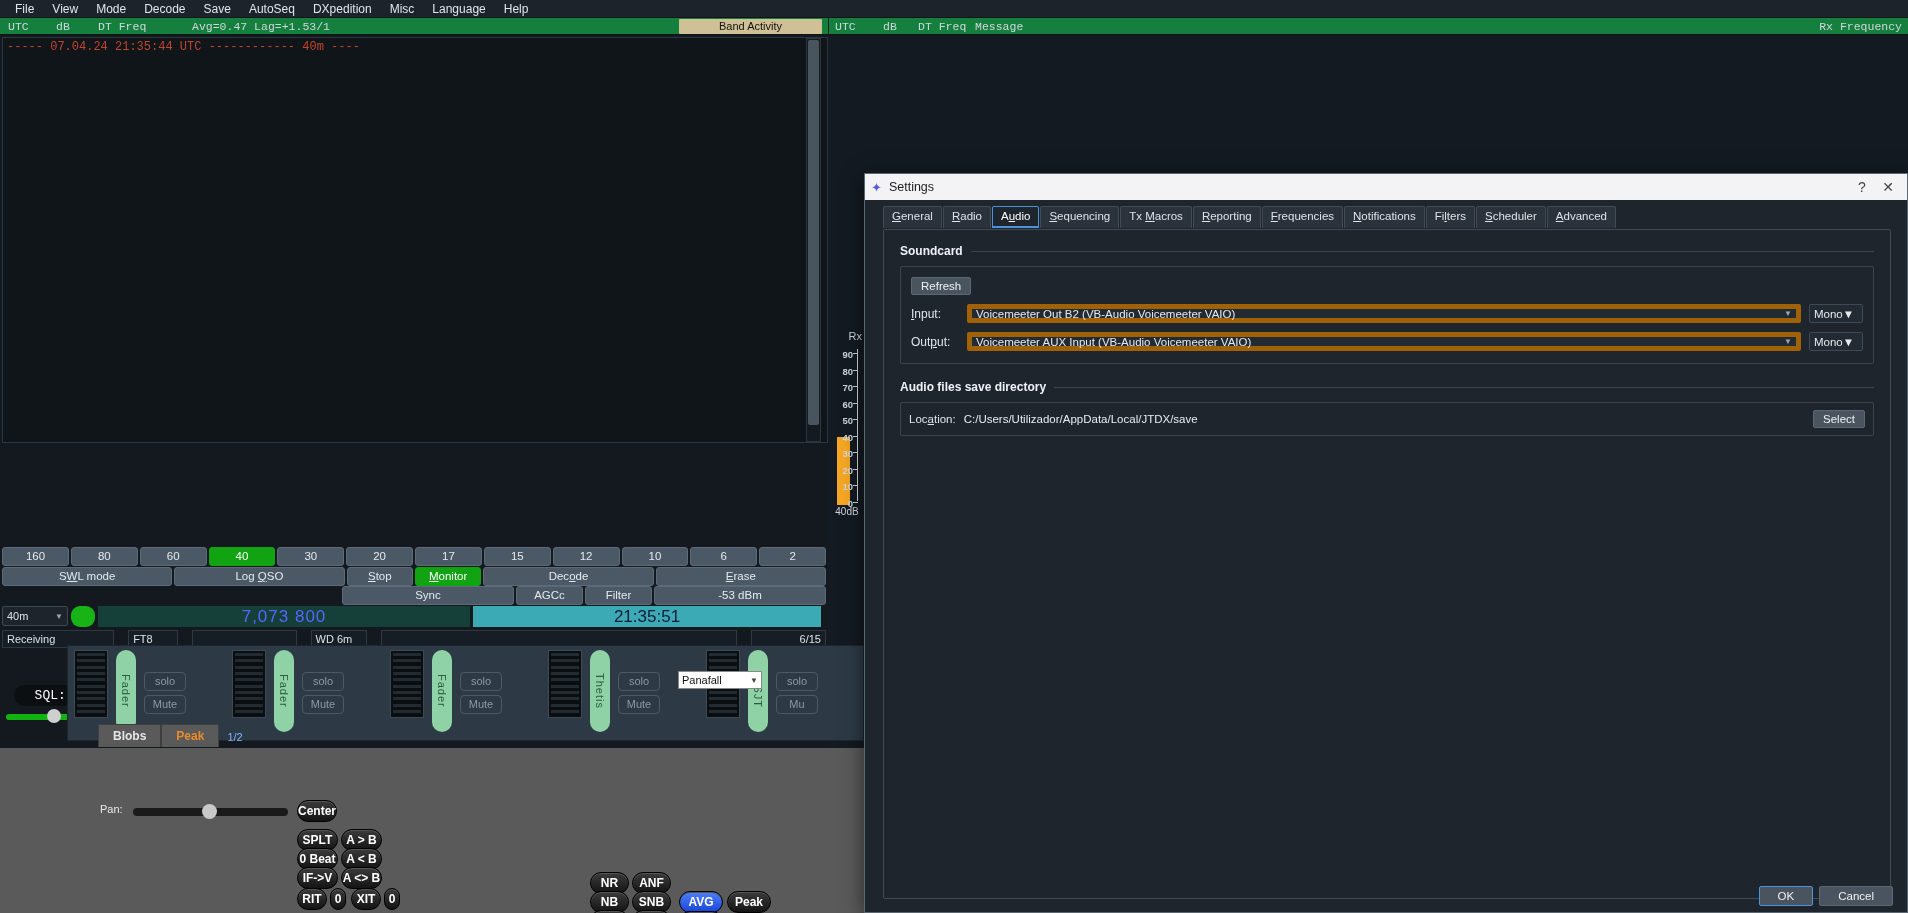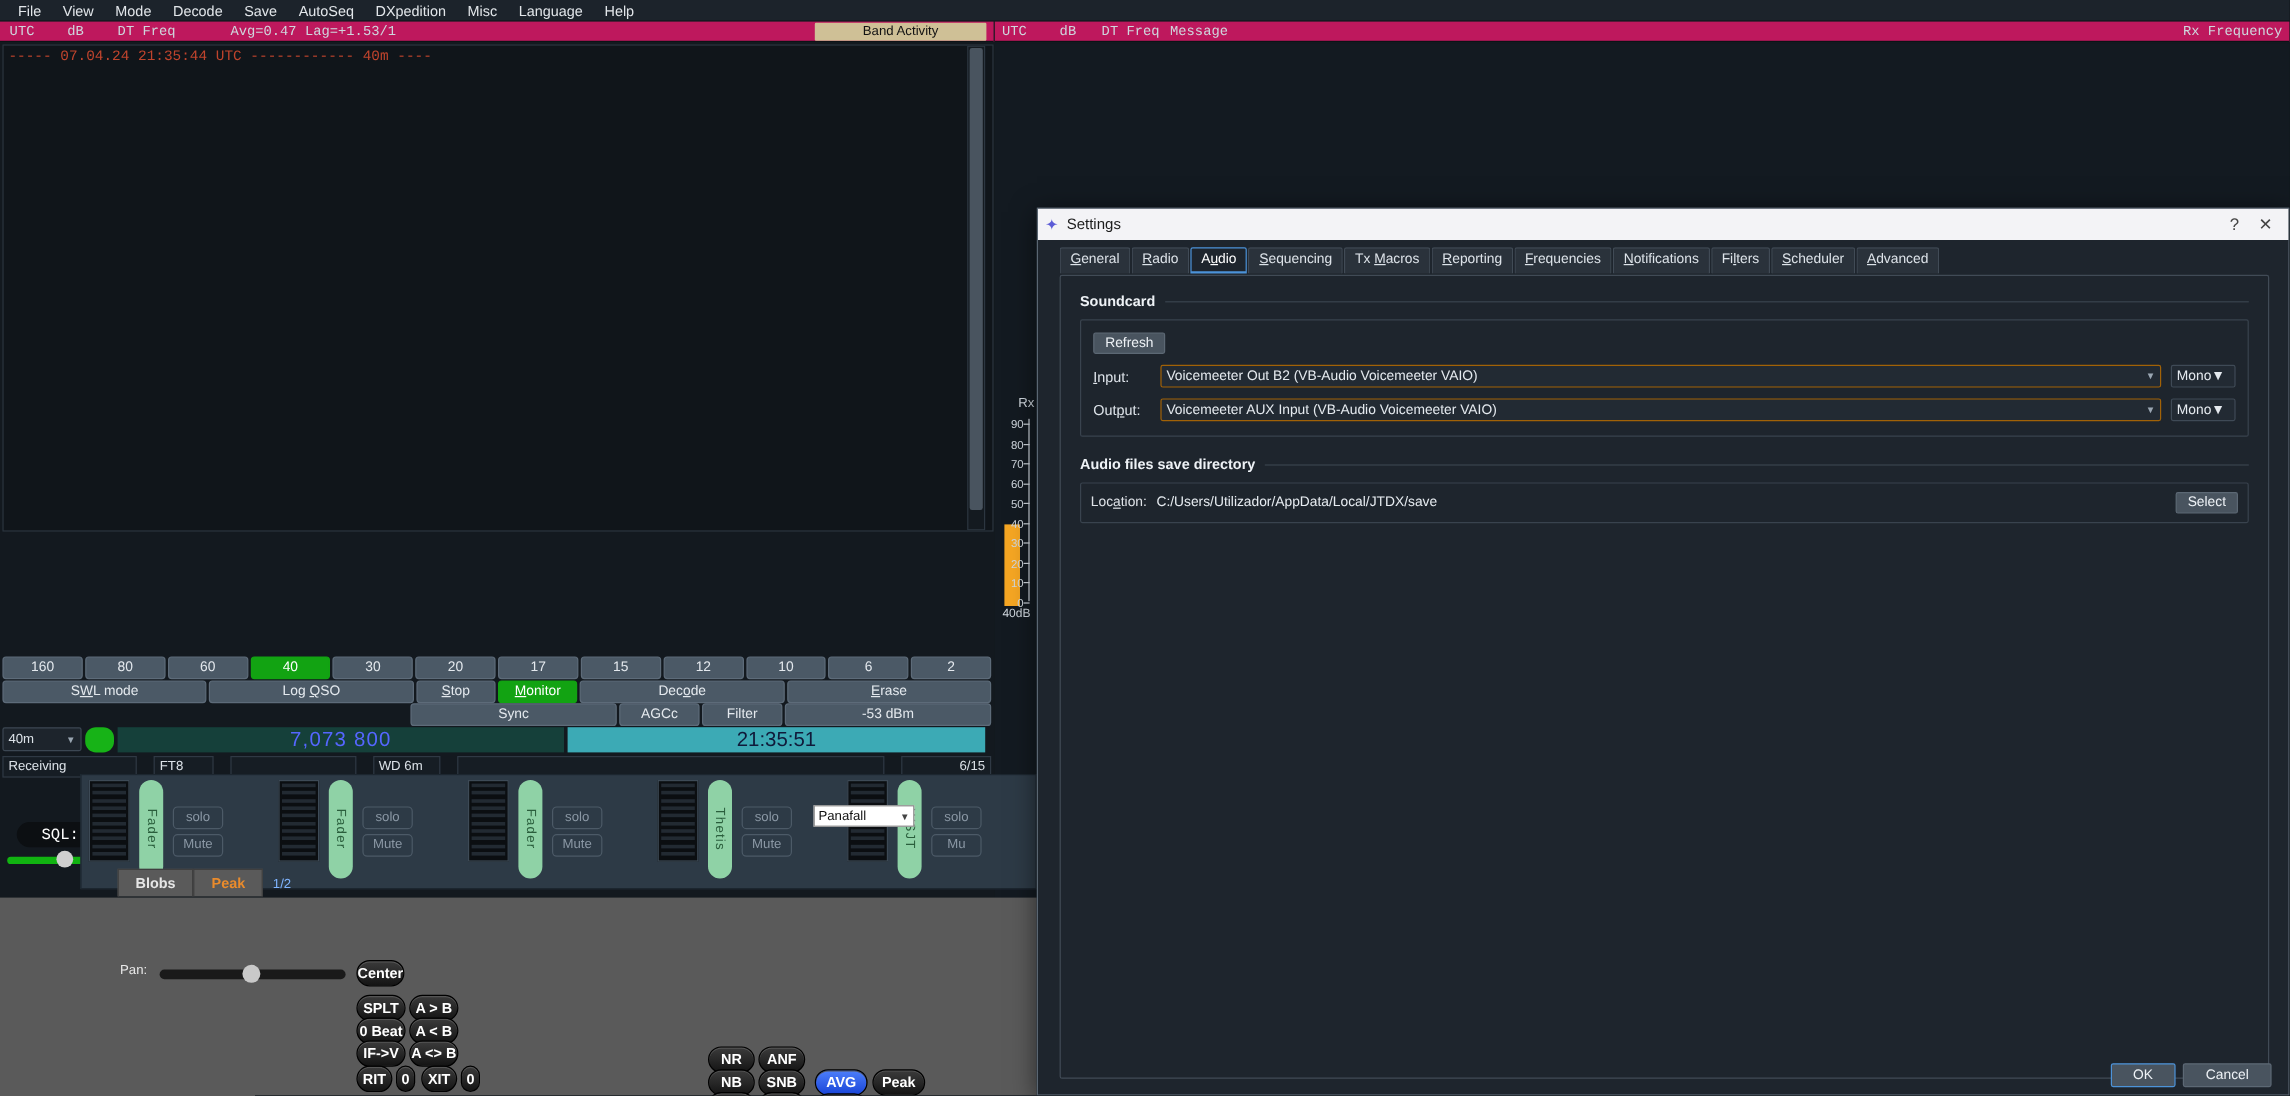--- a/index.html
+++ b/index.html
@@ -14,21 +14,21 @@
   #menubar {
     position:absolute; left:0; top:0; width:1908px; height:18px;
     background:#1c232b; display:flex; align-items:center; padding-left:6px;
     border-bottom:1px solid #11161b;
   }
   #menubar .mi { padding:1px 9px; font-size:12px; color:#e2e6ea; cursor:default; }
 
   
   .colhdr {
     position:absolute; height:17px; top:18px;
-    background:#be185d; font-family:"Liberation Mono", monospace; font-size:11.5px;
+    background:#15803d; font-family:"Liberation Mono", monospace; font-size:11.5px;
     color:#cfd6dd; border-bottom:1px solid #0d1216;
   }
   #lefthdr { left:0; width:828px; }
   #righthdr { left:829px; width:1079px; }
   .colhdr span { position:absolute; top:2px; white-space:nowrap; }
 
   #bandactivity {
     position:absolute; left:679px; top:19px; width:143px; height:15px;
     background:#cfc096; color:#121212; font-size:11px;
     text-align:center; line-height:15px; border-radius:1px;
@@ -159,21 +159,21 @@
     box-shadow:inset 0 1px 0 #555;
   }
   .rbtn.blue { background:linear-gradient(#4d7ffb,#1a45d8); }
   #panaselect {
     position:absolute; left:678px; top:671px; width:84px; height:18px;
     background:#fff; color:#111; font-size:11px; border:1px solid #888;
     display:flex; align-items:center; justify-content:space-between; padding:0 3px;
   }
 
   
-  #rxmeter { position:absolute; left:832px; top:349px; width:32px; height:172px; }
+  #rxmeter { position:absolute; left:832px; top:349px; width:32px; height:172px;font-weight:bold; }
   #rxmeter .ticklab { position:absolute; right:11px; font-size:9.5px; color:#cfd6dd; }
   #rxmeter .tick { position:absolute; right:6px; width:5px; height:1px; background:#cfd6dd;}
   #rxmeter .axis { position:absolute; right:6px; top:0; width:1px; height:152px; background:#cfd6dd;}
   #rxbarfill { position:absolute; left:5px; width:13px; background:#f5a623; }
 
   
   #dialog {
     position:absolute; left:864px; top:173px; width:1044px; height:740px;
     background:#1e252d; border:1px solid #5a6672;
     box-shadow:0 4px 20px rgba(0,0,0,.55);
@@ -200,21 +200,21 @@
     border:1px solid #414b56; border-radius:2px; padding:14px 16px;
   }
   .grp { margin-bottom:16px; }
   .grptitle { font-size:12px; font-weight:bold; color:#eef2f6; display:flex; align-items:center; gap:8px; margin-bottom:8px;}
   .grptitle .line { flex:1; height:1px; background:#3a444f; }
   .grpbox { border:1px solid #39434e; border-radius:2px; padding:10px 10px 12px 10px; }
   .frow { display:flex; align-items:center; gap:8px; margin-bottom:9px; }
   .flabel { width:48px; font-size:12px; color:#dfe5eb; }
   .flabel u { text-decoration:underline; }
   .combo {
-    flex:1; height:19px; background:#222a33; border:1px solid #a16207;
+    flex:1; height:19px; background:#222a33; border:5px solid #a16207;
     border-radius:2px; display:flex; align-items:center; padding:0 4px;
     font-size:11.5px; color:#e5eaef; cursor:pointer;
   }
   .combo .sp { flex:1; }
   .combo .chev { font-size:8px; color:#9aa6b2; }
   .minicombo {
     width:54px; height:19px; background:#222a33; border:1px solid #3f4a56;
     border-radius:2px; display:flex; align-items:center; padding:0 4px;
     font-size:11.5px; color:#e5eaef; cursor:pointer;
   }

